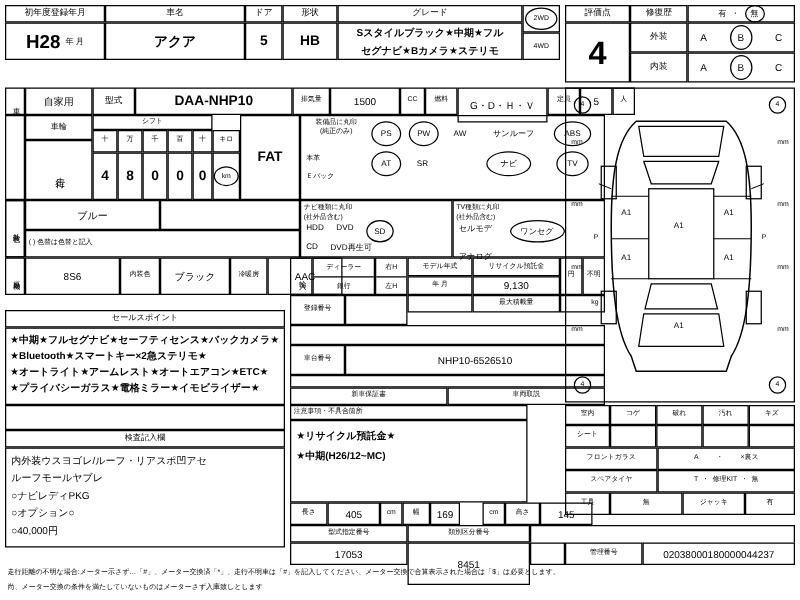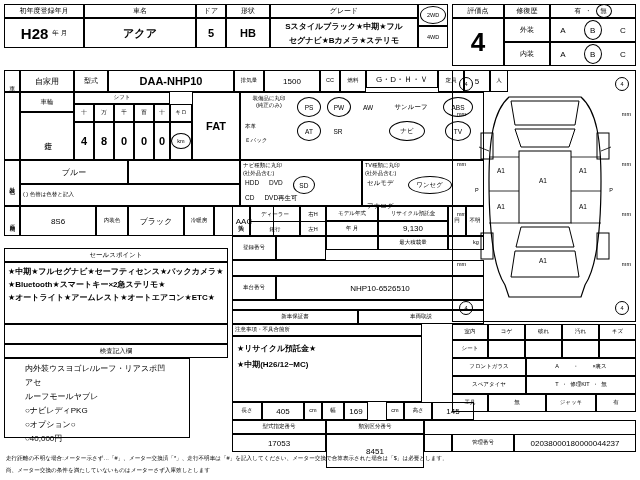--- a/index.html
+++ b/index.html
@@ -86,21 +86,21 @@
   <div class="bx lbl xxs" style="left:4px;top:70px;width:16px;height:22px;">
     <span class="vert" style="font-size:6px;">車</span>
   </div>
   <div class="bx val sm" style="left:20px;top:70px;width:54px;height:22px;">自家用</div>
   <div class="bx lbl" style="left:74px;top:70px;width:34px;height:22px;">型式</div>
   <div class="bx val med" style="left:108px;top:70px;width:126px;height:22px;">DAA-NHP10</div>
   <div class="bx lbl xxs" style="left:234px;top:70px;width:30px;height:22px;">排気量</div>
   <div class="bx val sm" style="left:264px;top:70px;width:56px;height:22px;">1500</div>
   <div class="bx lbl xxs" style="left:320px;top:70px;width:20px;height:22px;">CC</div>
   <div class="bx lbl xxs" style="left:340px;top:70px;width:26px;height:22px;">燃料</div>
-  <div class="bx val sm" style="left:366px;top:70px;width:72px;height:18px;">G・D・Ｈ・Ｖ</div>
+  <div class="bx val sm" style="left:366px;top:70px;width:72px;height:28px;">G・D・Ｈ・Ｖ</div>
   <div class="bx lbl xxs" style="left:438px;top:70px;width:26px;height:22px;">定員</div>
   <div class="bx val sm" style="left:464px;top:70px;width:26px;height:22px;">5</div>
   <div class="bx lbl xxs" style="left:490px;top:70px;width:18px;height:22px;">人</div>
 
   <div class="bx lbl xxs" style="left:4px;top:92px;width:16px;height:68px;"></div>
   <div class="bx lbl xs" style="left:20px;top:92px;width:54px;height:20px;">車輪</div>
 
   <div class="bx lbl xxs" style="left:74px;top:92px;width:96px;height:12px;">シフト</div>
 
   <div class="bx lbl xxs" style="left:74px;top:104px;width:20px;height:18px;">十</div>
@@ -224,24 +224,25 @@
 
   <div class="bx lbl xxs" style="left:232px;top:310px;width:126px;height:14px;">新車保証書</div>
   <div class="bx lbl xxs" style="left:358px;top:310px;width:126px;height:14px;">車両取説</div>
   <div class="bx" style="left:232px;top:300px;width:252px;height:10px;"></div>
 
   <div class="bx lbl xs" style="left:4px;top:248px;width:224px;height:14px;">セールスポイント</div>
   <div class="bx" style="left:4px;top:262px;width:224px;height:62px;padding:2px 3px;">
     <div class="starline bold">★中期★フルセグナビ★セーフティセンス★バックカメラ★</div>
     <div class="starline bold">★Bluetooth★スマートキー×2急ステリモ★</div>
     <div class="starline bold">★オートライト★アームレスト★オートエアコン★ETC★</div>
+    <div class="starline bold">★プライバシーガラス★電格ミラー★イモビライザー★</div>
   </div>
 
   <div class="bx lbl xs" style="left:4px;top:344px;width:224px;height:14px;">検査記入欄</div>
-  <div class="bx" style="left:4px;top:358px;width:186px;height:80px;padding:3px 20px;">
+  <div class="bx" style="left:4px;top:358px;width:224px;height:80px;padding:3px 4px;">
     <div class="sm" style="line-height:14px;">内外装ウスヨゴレ/ルーフ・リアスポ凹アセ</div>
     <div class="sm" style="line-height:14px;">ルーフモールヤブレ</div>
     <div class="sm" style="line-height:12px;"></div>
     <div class="sm" style="line-height:14px;">○ナビレディPKG</div>
     <div class="sm" style="line-height:14px;">○オプション○</div>
     <div class="sm" style="line-height:14px;">○40,000円</div>
   </div>
   <div class="bx" style="left:4px;top:324px;width:224px;height:20px;"></div>
 
   <div class="bx lbl xxs left" style="left:232px;top:324px;width:190px;height:12px;">注意事項・不具合箇所</div>

